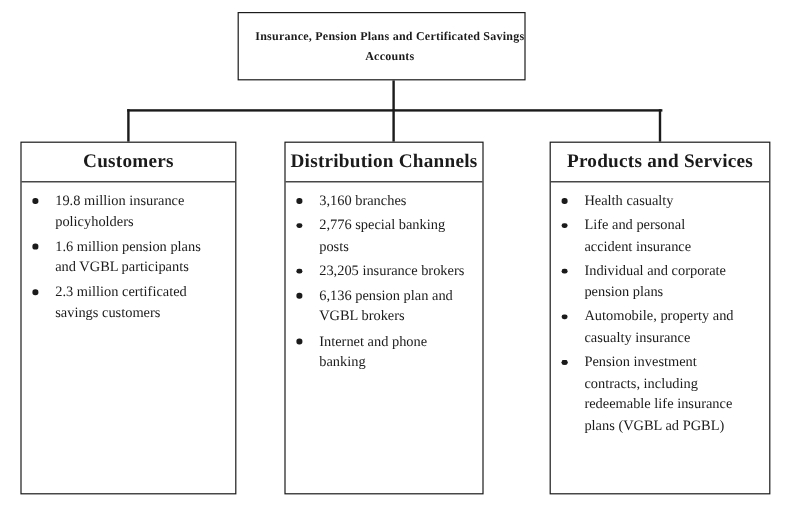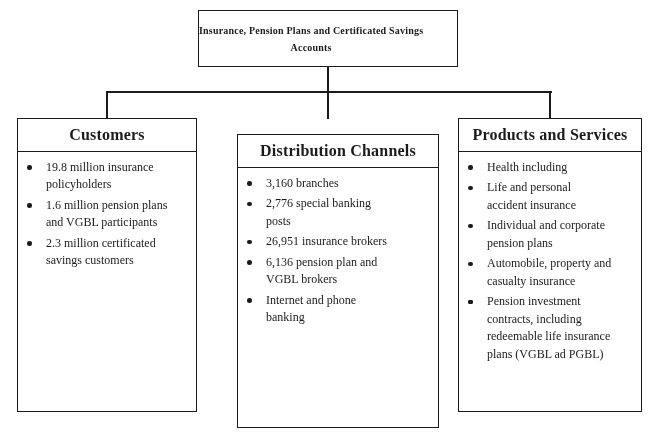--- a/index.html
+++ b/index.html
@@ -15,24 +15,24 @@
     background: #ffffff;
     overflow: hidden;
   }
   .node-box {
     position: absolute;
     border: 1.5px solid #1b1b1b;
     background: #ffffff;
   }
   .root-box {
     left: 198px; top: 10px;
-    width: 260px; height: 57px;
+    width: 240px; height: 57px;
     display: flex;
     align-items: center;
-    justify-content: flex-start;
+    justify-content: flex-end;
     text-align: center;
   }
   .root-title {
     font-weight: bold;
     font-size: 10px;
     line-height: 17px;
     letter-spacing: 0.2px;
     white-space: pre-line;
   }
   .line {
@@ -40,21 +40,21 @@
     background: #1b1b1b;
   }
   .col-box {
     position: absolute;
     top: 118px;
     height: 294px;
     border: 1.5px solid #1b1b1b;
     background: #ffffff;
   }
   .col-customers { left: 17px;  width: 180px; }
-  .col-channels  { left: 237px; width: 202px; margin-top: 16px; }
+  .col-channels  { left: 237px; width: 166px; }
   .col-products  { left: 458px; width: 184px; }
   .col-header {
     height: 32.5px;
     border-bottom: 1.5px solid #1b1b1b;
     display: flex;
     align-items: center;
     justify-content: center;
     font-weight: bold;
     font-size: 16px;
     letter-spacing: 0.2px;
@@ -112,34 +112,34 @@
     </div>
   </div>
 
   <div class="col-box col-channels">
     <div class="col-header">Distribution Channels</div>
     <div class="col-body">
       <ul class="bullet-list">
         <li><span class="bullet"></span><span>3,160 branches</span></li>
         <li><span class="bullet"></span><span>2,776 special banking
 posts</span></li>
-        <li><span class="bullet"></span><span>26,951 insurance brokers</span></li>
+        <li><span class="bullet"></span><span>23,205 insurance brokers</span></li>
         <li><span class="bullet"></span><span>6,136 pension plan and
 VGBL brokers</span></li>
         <li><span class="bullet"></span><span>Internet and phone
 banking</span></li>
       </ul>
     </div>
   </div>
 
   <div class="col-box col-products">
     <div class="col-header">Products and Services</div>
     <div class="col-body">
       <ul class="bullet-list">
-        <li><span class="bullet"></span><span>Health including</span></li>
+        <li><span class="bullet"></span><span>Health casualty</span></li>
         <li><span class="bullet"></span><span>Life and personal
 accident insurance</span></li>
         <li><span class="bullet"></span><span>Individual and corporate
 pension plans</span></li>
         <li><span class="bullet"></span><span>Automobile, property and
 casualty insurance</span></li>
         <li><span class="bullet"></span></li>
         <li><span class="bullet"></span><span>Pension investment
 contracts, including
 redeemable life insurance

